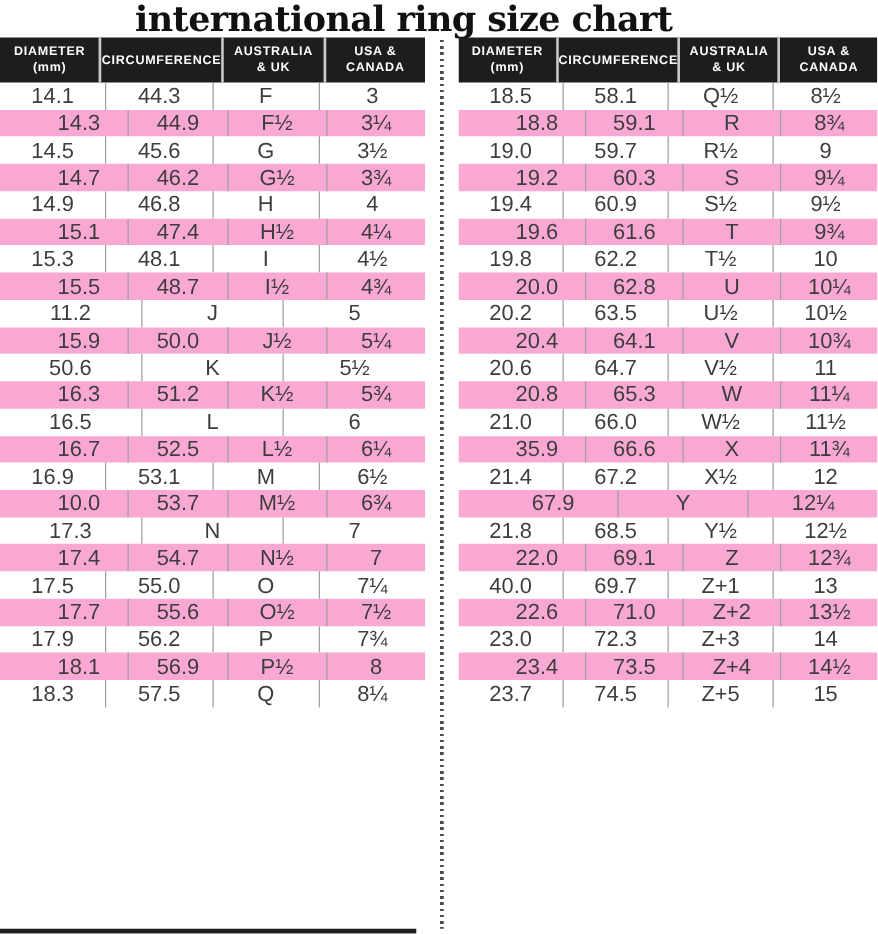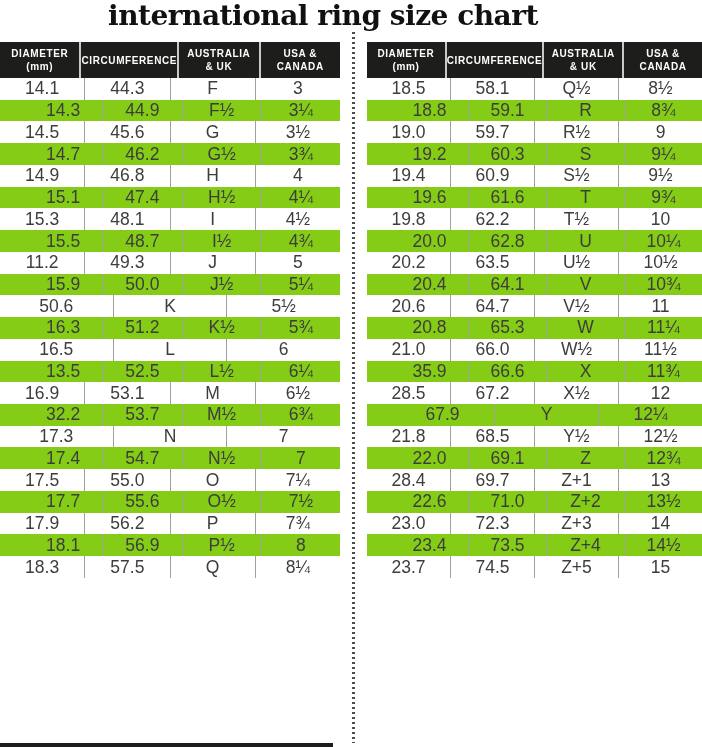--- a/index.html
+++ b/index.html
@@ -7,39 +7,39 @@
     position:relative;width:702px;height:747px;background:#ffffff;overflow:hidden;
     font-family:"Liberation Sans", sans-serif;
   }
   .title{
     height:30px;line-height:32px;text-align:center;
     font-family:"DejaVu Serif", serif;font-weight:bold;font-size:28px;
     color:#111;letter-spacing:-0.5px;white-space:nowrap;
     transform:translateX(-28px);
   }
   .tables{position:absolute;top:30px;left:0;right:0;bottom:0;display:flex;}
-  .table{display:flex;flex-direction:column;margin-top:12px;}
+  .table{display:flex;flex-direction:column;}
   .table.left{width:340px;}
   .table.right{flex:1;}
   .gap{width:27px;position:relative;}
   .dotted-divider{
     position:absolute;left:12px;top:2px;bottom:4px;width:3px;
     background:repeating-linear-gradient(to bottom,#4c4c4c 0 2px,transparent 2px 5px);
   }
   .thead{display:flex;height:36px;}
   .hcell{
     flex:1;background:#1d1d1b;color:#fdfdfd;
     display:flex;flex-direction:column;justify-content:center;align-items:center;
     font-size:10px;font-weight:bold;letter-spacing:0.6px;line-height:1.3;
     text-align:center;
   }
   .hcell + .hcell{border-left:2px solid #c9c9c9;}
   .tbody{height:500px;display:flex;flex-direction:column;}
   .row{flex:1;display:flex;}
-  .row.alt{background:#84cc16;padding-left:24px;}
+  .row.alt{background:#f9a8d4;padding-left:24px;}
   .cell{
     flex:1;display:flex;align-items:center;justify-content:center;
     font-size:17.5px;color:#3d3d3d;
   }
   .cell + .cell{border-left:1px solid #a0a0a0;}
   .bottom-strip{
     position:absolute;left:0;bottom:0;width:333px;height:4px;background:#1d1d1b;
   }
 </style>
 </head>
@@ -112,21 +112,20 @@
             <div class="cell">4½</div>
           </div>
           <div class="row alt">
             <div class="cell">15.5</div>
             <div class="cell">48.7</div>
             <div class="cell">I½</div>
             <div class="cell">4¾</div>
           </div>
           <div class="row">
             <div class="cell">11.2</div>
-            <div class="cell">49.3</div>
             <div class="cell">J</div>
             <div class="cell">5</div>
           </div>
           <div class="row alt">
             <div class="cell">15.9</div>
             <div class="cell">50.0</div>
             <div class="cell">J½</div>
             <div class="cell">5¼</div>
           </div>
           <div class="row">
@@ -139,33 +138,33 @@
             <div class="cell">51.2</div>
             <div class="cell">K½</div>
             <div class="cell">5¾</div>
           </div>
           <div class="row">
             <div class="cell">16.5</div>
             <div class="cell">L</div>
             <div class="cell">6</div>
           </div>
           <div class="row alt">
-            <div class="cell">13.5</div>
+            <div class="cell">16.7</div>
             <div class="cell">52.5</div>
             <div class="cell">L½</div>
             <div class="cell">6¼</div>
           </div>
           <div class="row">
             <div class="cell">16.9</div>
             <div class="cell">53.1</div>
             <div class="cell">M</div>
             <div class="cell">6½</div>
           </div>
           <div class="row alt">
-            <div class="cell">32.2</div>
+            <div class="cell">10.0</div>
             <div class="cell">53.7</div>
             <div class="cell">M½</div>
             <div class="cell">6¾</div>
           </div>
           <div class="row">
             <div class="cell">17.3</div>
             <div class="cell">N</div>
             <div class="cell">7</div>
           </div>
           <div class="row alt">
@@ -308,21 +307,21 @@
             <div class="cell">W½</div>
             <div class="cell">11½</div>
           </div>
           <div class="row alt">
             <div class="cell">35.9</div>
             <div class="cell">66.6</div>
             <div class="cell">X</div>
             <div class="cell">11¾</div>
           </div>
           <div class="row">
-            <div class="cell">28.5</div>
+            <div class="cell">21.4</div>
             <div class="cell">67.2</div>
             <div class="cell">X½</div>
             <div class="cell">12</div>
           </div>
           <div class="row alt">
             <div class="cell">67.9</div>
             <div class="cell">Y</div>
             <div class="cell">12¼</div>
           </div>
           <div class="row">
@@ -331,21 +330,21 @@
             <div class="cell">Y½</div>
             <div class="cell">12½</div>
           </div>
           <div class="row alt">
             <div class="cell">22.0</div>
             <div class="cell">69.1</div>
             <div class="cell">Z</div>
             <div class="cell">12¾</div>
           </div>
           <div class="row">
-            <div class="cell">28.4</div>
+            <div class="cell">40.0</div>
             <div class="cell">69.7</div>
             <div class="cell">Z+1</div>
             <div class="cell">13</div>
           </div>
           <div class="row alt">
             <div class="cell">22.6</div>
             <div class="cell">71.0</div>
             <div class="cell">Z+2</div>
             <div class="cell">13½</div>
           </div>

